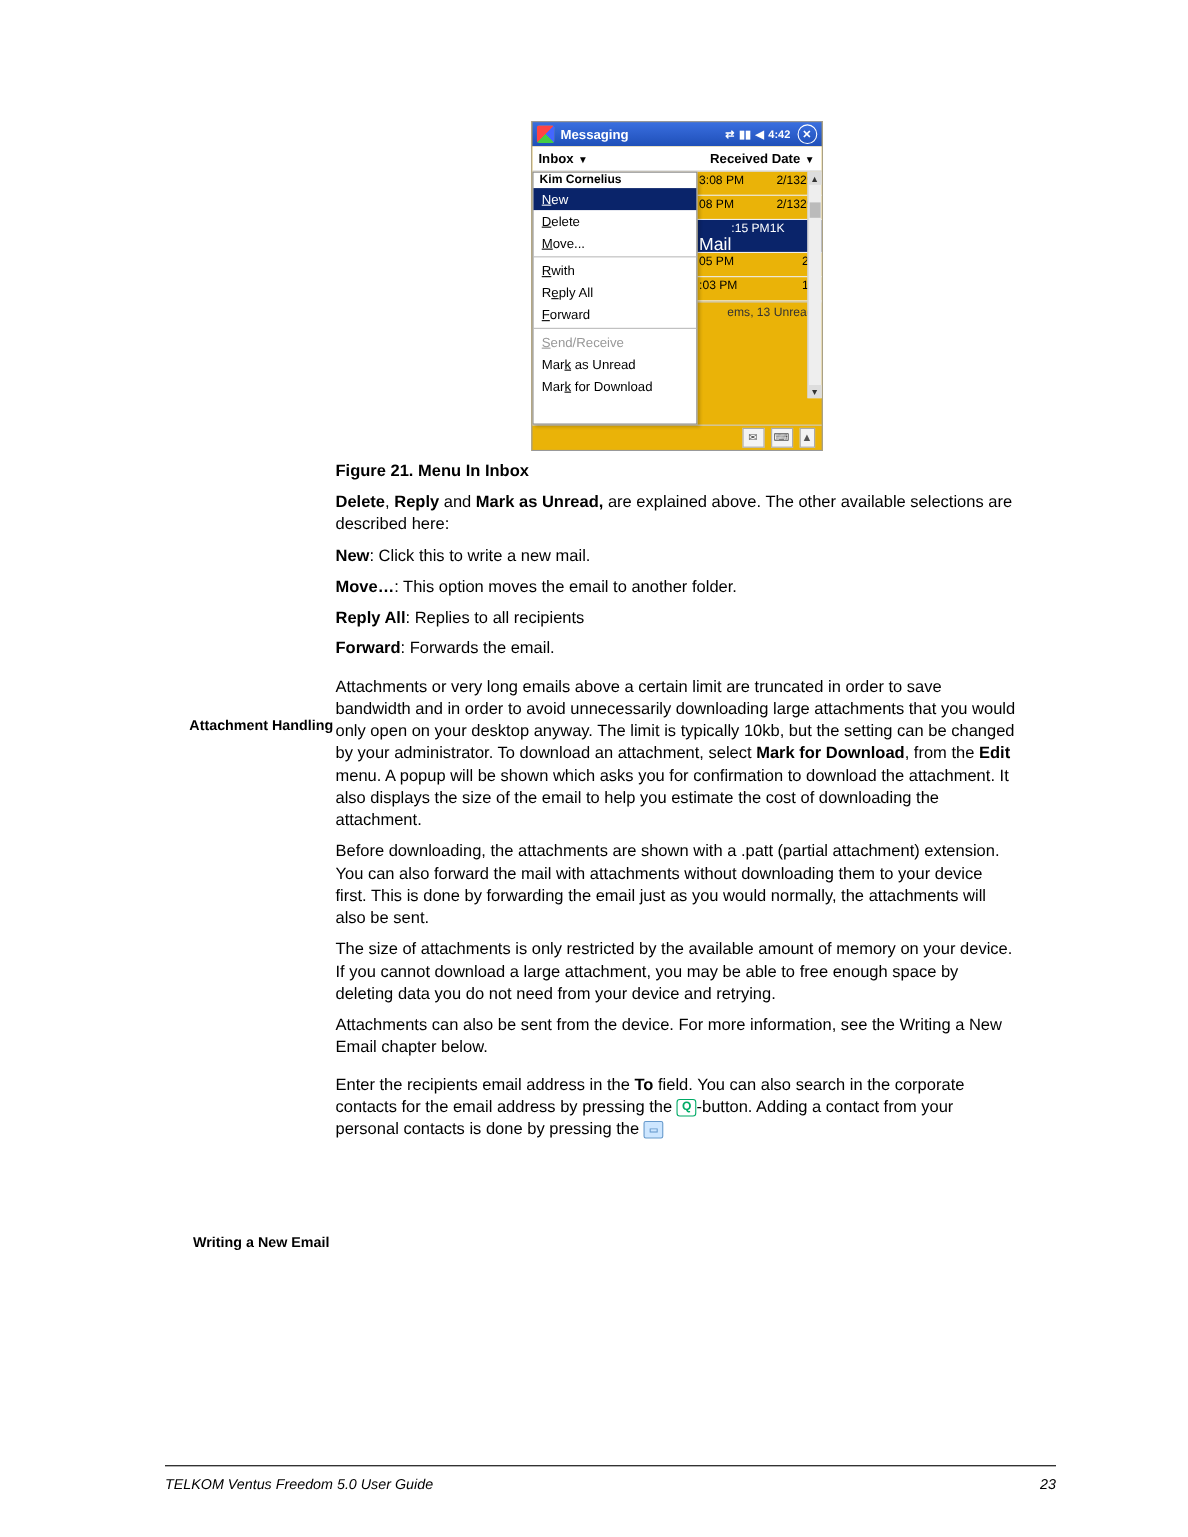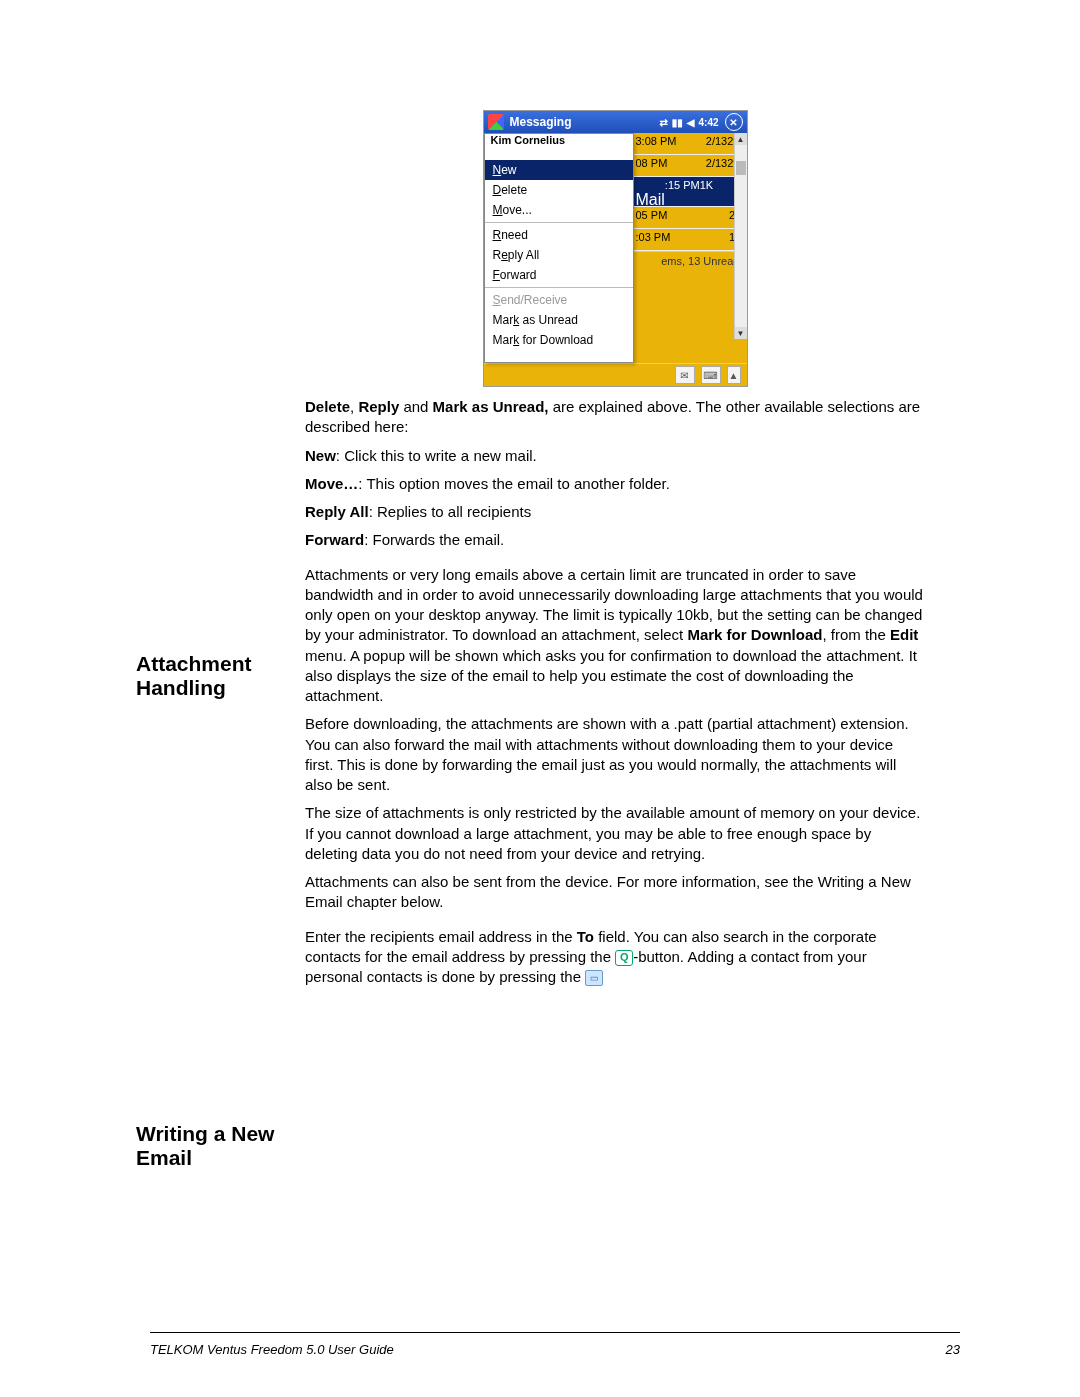--- a/index.html
+++ b/index.html
@@ -77,21 +77,21 @@
     background:#fff;
     border:1px solid #888;
     width:148px;
     position:relative;
     z-index:2;
     box-shadow:2px 2px 3px rgba(0,0,0,.2);
   }
   .menu .cutoff {
     font-size:11px; font-weight:bold; padding:0 6px;
     color:#000;
-    height:26px; overflow:hidden;
+    height:14px; overflow:hidden;
     border-bottom:0;
   }
   .mi {
     padding:3px 8px;
     font-size:12px;
     cursor:pointer;
   }
   .mi.sel {
     background:#0a246a;
     color:#fff;
@@ -160,24 +160,25 @@
     font-size:15px;
     margin: 10px 0 10px 0;
   }
   .para {
     font-size:15px;
     line-height:1.35;
     margin: 8px 0;
   }
   .section-label {
     font-weight:bold;
-    font-size:21px;
+    font-size:13px;
     position:absolute;
-    left:136px;
+    left:150px;
     width:175px;
+    text-align:center;
   }
   .footer-line {
     position:absolute;
     left:150px; right:120px;
     bottom:64px;
     border-top:1px solid #000;
   }
   .footer {
     position:absolute;
     left:150px; right:120px;
@@ -217,29 +218,33 @@
           <div class="flag"></div>
           <span>Messaging</span>
           <div class="spacer"></div>
           <span class="ticon">⇄</span>
           <span class="ticon">▮▮</span>
           <span class="ticon">◀</span>
           <span class="ticon">4:42</span>
           <div class="close">✕</div>
         </div>
 
+        <div class="headerrow">
+          <span><span>Inbox</span><span class="tri">▼</span></span>
+          <span><span>Received Date</span><span class="tri">▼</span></span>
+        </div>
         <div class="body-area">
 
           <div class="menu">
             <div class="cutoff">Kim Cornelius</div>
             <div class="mi sel"><u>N</u><span>ew</span></div>
             <div class="mi"><u>D</u><span>elete</span></div>
             <div class="mi"><u>M</u><span>ove...</span></div>
             <div class="msep"></div>
-            <div class="mi"><u>R</u><span>need</span></div>
+            <div class="mi"><u>R</u><span>with</span></div>
             <div class="mi"><span>R</span><u>e</u><span>ply All</span></div>
             <div class="mi"><u>F</u><span>orward</span></div>
             <div class="msep"></div>
             <div class="mi disabled"><u>S</u><span>end/Receive</span></div>
             <div class="mi"><span>Mar</span><u>k</u><span> as Unread</span></div>
             <div class="mi"><span>Mar</span><u>k</u><span> for Download</span></div>
           </div>
 
           <div class="rightpane">
             <div class="row">
@@ -274,20 +279,21 @@
           </div>
         </div>
         <div class="bottombar">
           <div class="bicon">✉</div>
           <div class="bicon">⌨</div>
           <div class="bicon" style="width:12px">▲</div>
         </div>
       </div>
     </div>
 
+    <div class="caption">Figure 21. Menu In Inbox</div>
 
     <div class="para">
       <b>Delete</b><span>, </span><b>Reply</b><span> and </span><b>Mark as Unread,</b><span> are explained above. The other available selections are described here:</span>
     </div>
     <div class="para"><b>New</b><span>: Click this to write a new mail.</span></div>
     <div class="para"><b>Move…</b><span>: This option moves the email to another folder.</span></div>
     <div class="para"><b>Reply All</b><span>: Replies to all recipients</span></div>
     <div class="para"><b>Forward</b><span>: Forwards the email.</span></div>
   </div>
 

